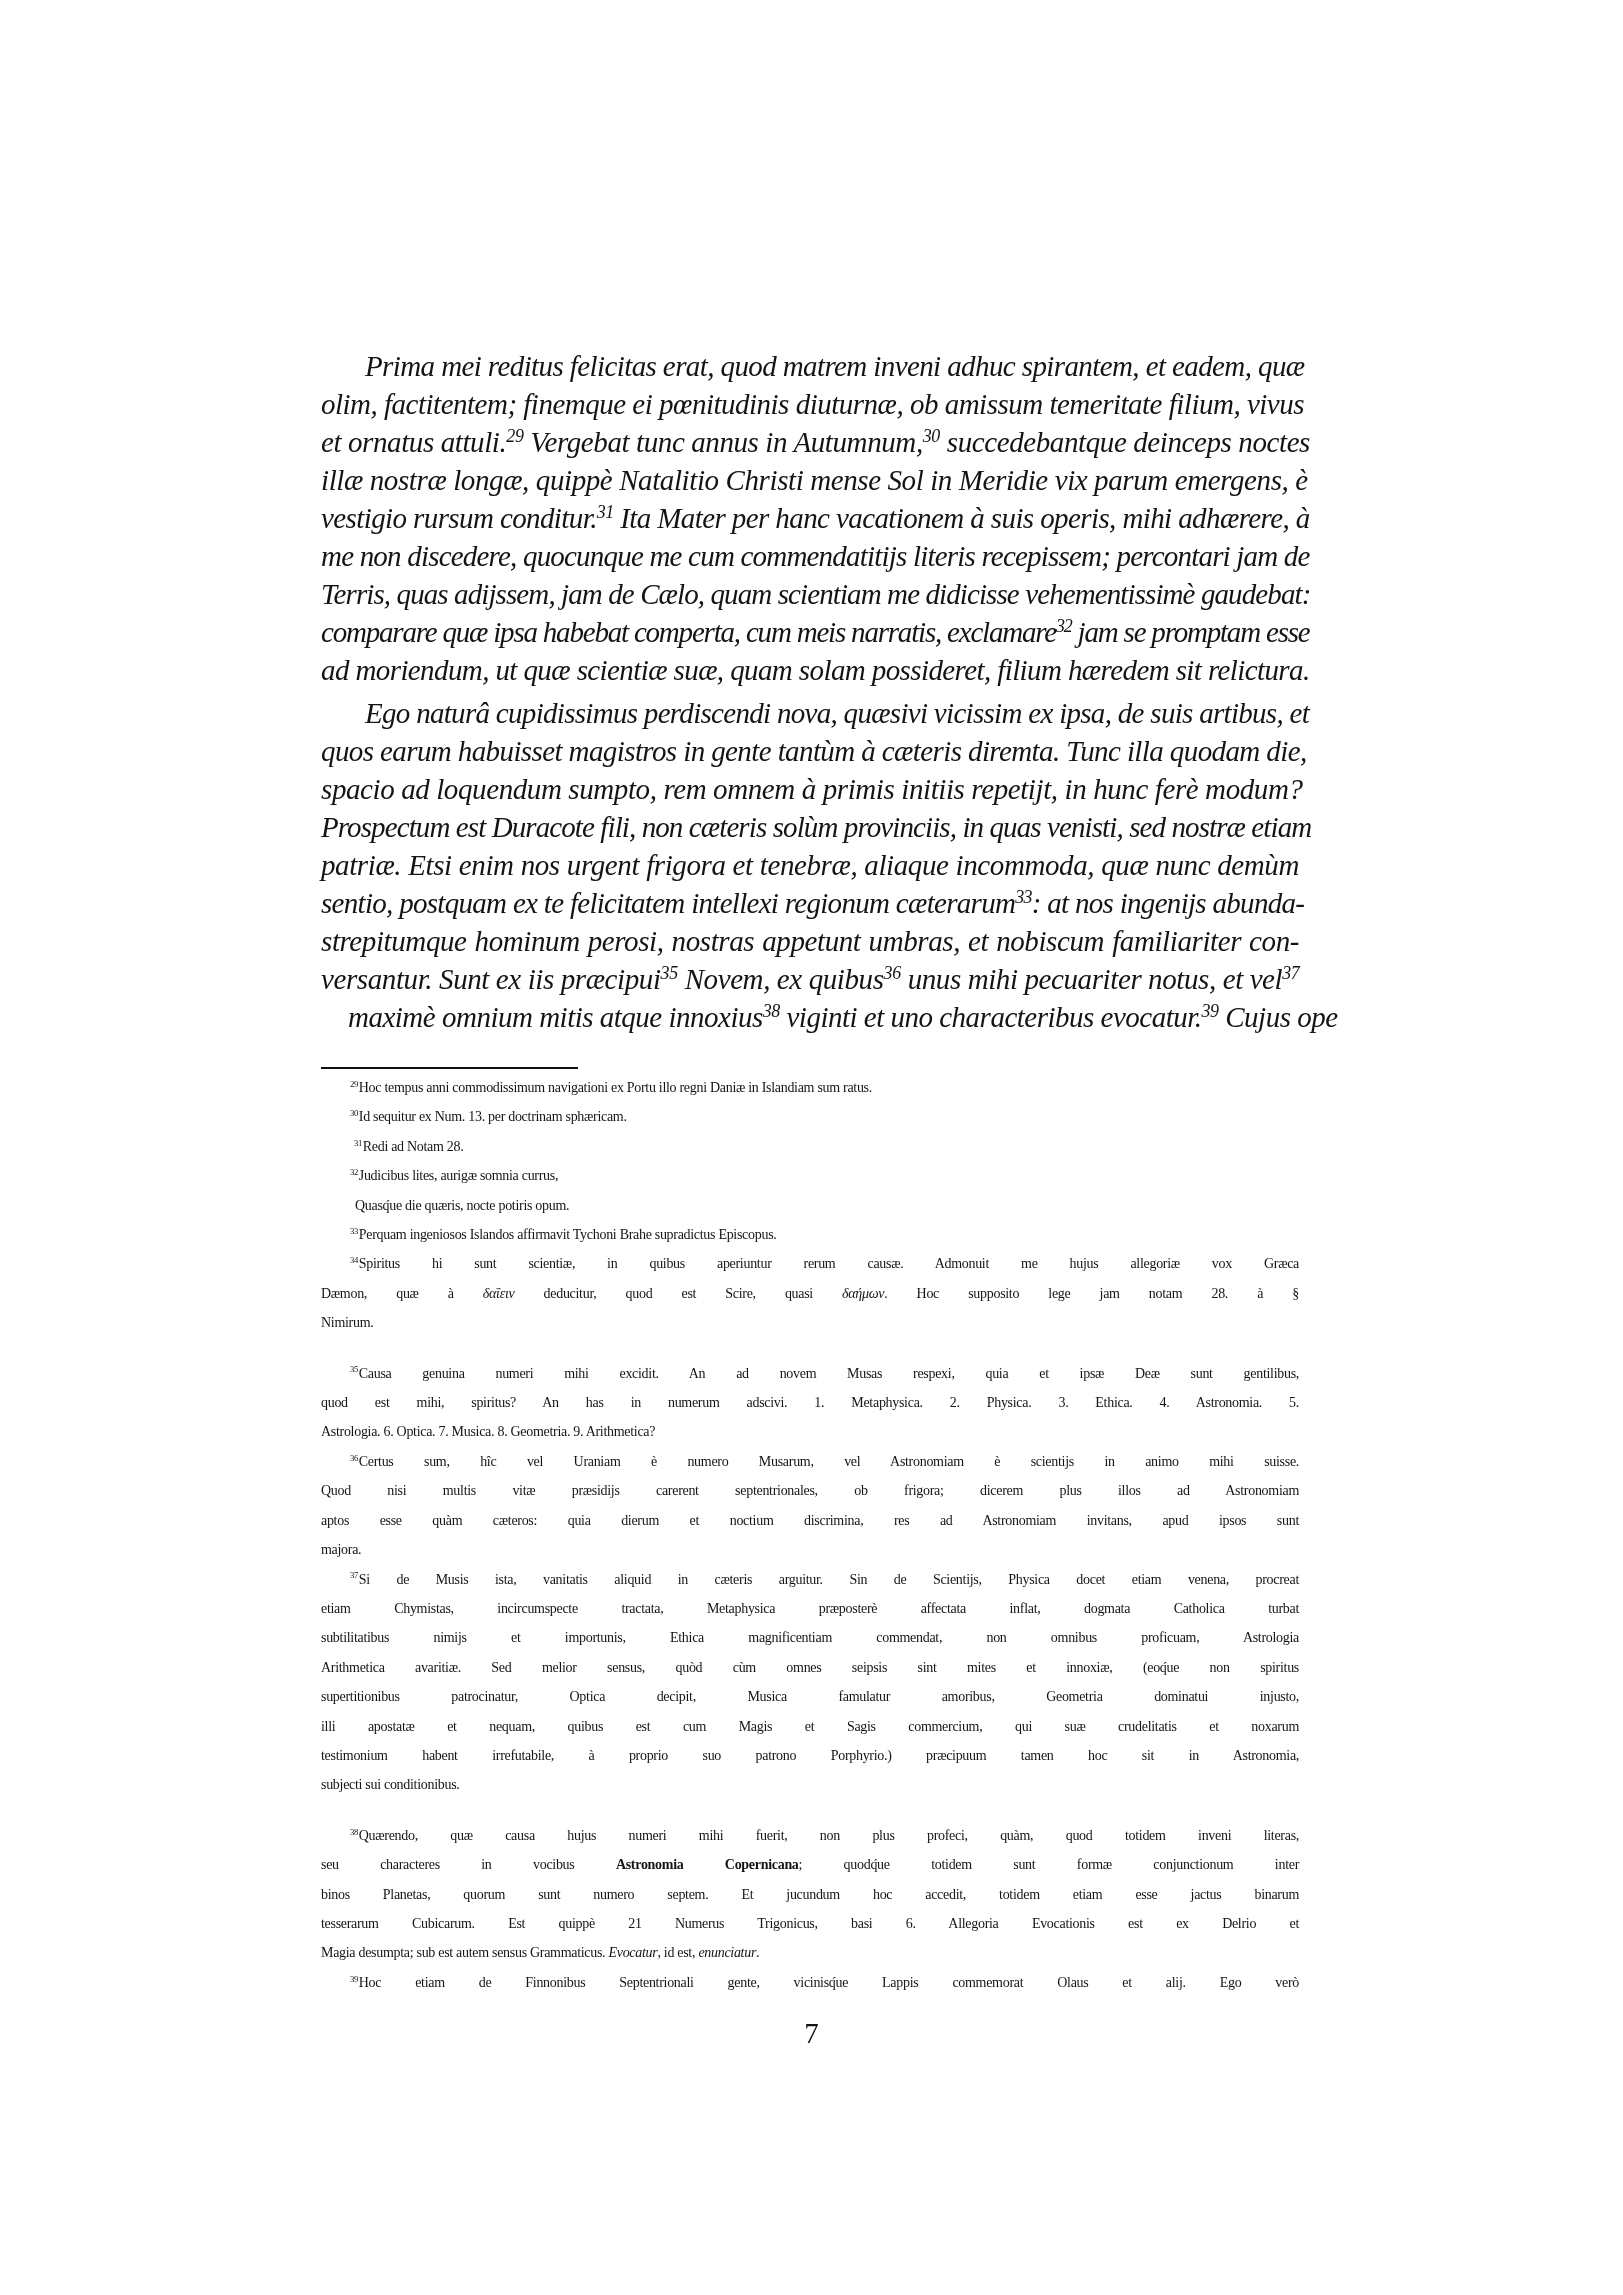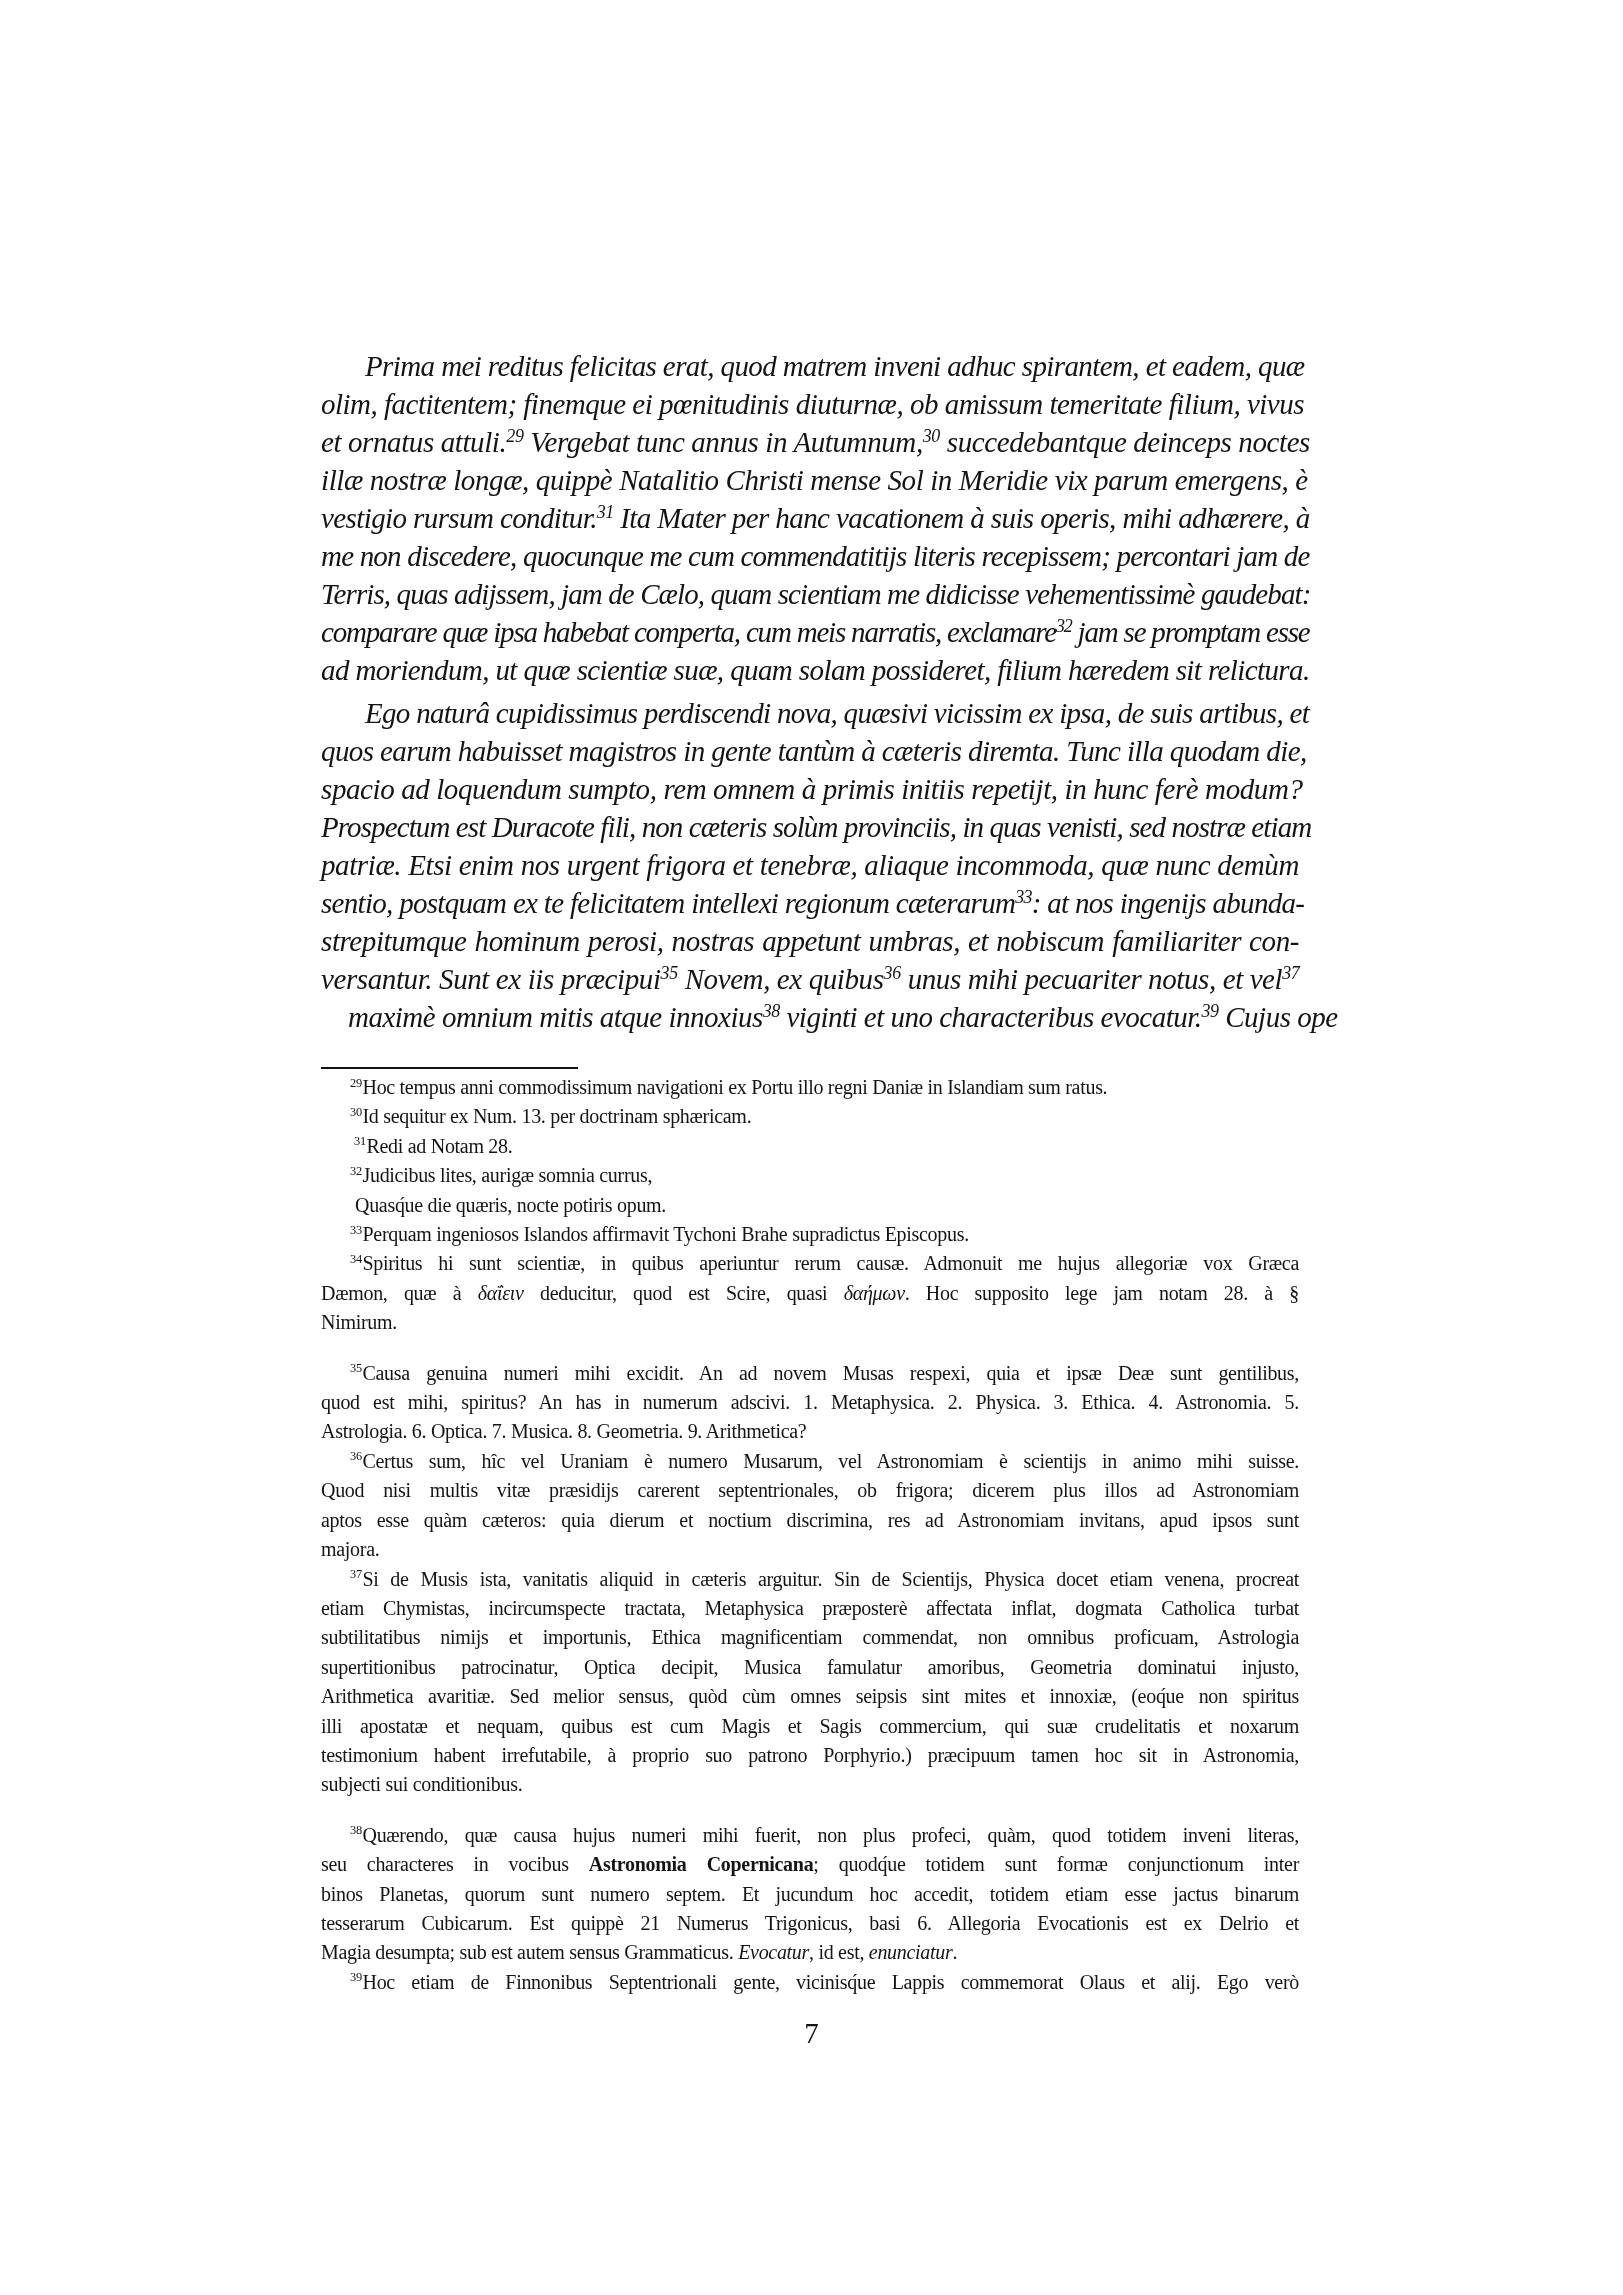--- a/index.html
+++ b/index.html
@@ -14,21 +14,21 @@
   .para { margin: 0 0 5.2px 0; }
   .line { display: block; white-space: nowrap; text-align: justify; text-align-last: justify; }
   .line.last { text-align-last: left; }
   .line.indent { padding-left: 44px; }
   sup { font-size: 0.62em; line-height: 0; vertical-align: 0.55em; font-style: normal; }
   .body-text sup { font-style: italic; }
   .rule { position: absolute; left: 321px; top: 1067px; width: 257px; height: 2px; background: #111; }
   .notes {
     position: absolute; left: 321px; top: 1073px; width: 978px;
     font-family: "Liberation Serif", "DejaVu Serif", serif;
-    font-size: 20px; line-height: 29.4px; letter-spacing: -0.3px;
+    font-size: 14px; line-height: 29.4px; letter-spacing: -0.3px;
   }
   .note { margin: 0; }
   .note.gap { margin-top: 21px; }
   .note .line.indent { padding-left: 29px; }
   .note .line.indent2 { padding-left: 33px; }
   .note .line.indent3 { padding-left: 34px; }
   .note sup { font-size: 0.62em; vertical-align: 0.6em; margin-right: 0.7px; }
   .note .greek, .note .ital { font-style: italic; }
   .note b { font-weight: bold; }
   .pagenum {
@@ -100,22 +100,22 @@
     <div class="note">
       <span class="line indent"><sup>36</sup><span>Certus sum, hîc vel Uraniam è numero Musarum, vel Astronomiam è scientijs in animo mihi suisse.</span></span>
       <span class="line"><span>Quod nisi multis vitæ præsidijs carerent septentrionales, ob frigora; dicerem plus illos ad Astronomiam</span></span>
       <span class="line"><span>aptos esse quàm cæteros: quia dierum et noctium discrimina, res ad Astronomiam invitans, apud ipsos sunt</span></span>
       <span class="line last"><span>majora.</span></span>
     </div>
     <div class="note">
       <span class="line indent"><sup>37</sup><span>Si de Musis ista, vanitatis aliquid in cæteris arguitur. Sin de Scientijs, Physica docet etiam venena, procreat</span></span>
       <span class="line"><span>etiam Chymistas, incircumspecte tractata, Metaphysica præposterè affectata inflat, dogmata Catholica turbat</span></span>
       <span class="line"><span>subtilitatibus nimijs et importunis, Ethica magnificentiam commendat, non omnibus proficuam, Astrologia</span></span>
+      <span class="line"><span>Arithmetica avaritiæ. Sed melior sensus, quòd cùm omnes seipsis sint mites et innoxiæ, (eoq́ue non spiritus</span></span>
       <span class="line"><span>supertitionibus patrocinatur, Optica decipit, Musica famulatur amoribus, Geometria dominatui injusto,</span></span>
-      <span class="line"><span>Arithmetica avaritiæ. Sed melior sensus, quòd cùm omnes seipsis sint mites et innoxiæ, (eoq́ue non spiritus</span></span>
       <span class="line"><span>illi apostatæ et nequam, quibus est cum Magis et Sagis commercium, qui suæ crudelitatis et noxarum</span></span>
       <span class="line"><span>testimonium habent irrefutabile, à proprio suo patrono Porphyrio.) præcipuum tamen hoc sit in Astronomia,</span></span>
       <span class="line last"><span>subjecti sui conditionibus.</span></span>
     </div>
     <div class="note gap">
       <span class="line indent"><sup>38</sup><span>Quærendo, quæ causa hujus numeri mihi fuerit, non plus profeci, quàm, quod totidem inveni literas,</span></span>
       <span class="line"><span>seu characteres in vocibus </span><b>Astronomia Copernicana</b><span>; quodq́ue totidem sunt formæ conjunctionum inter</span></span>
       <span class="line"><span>binos Planetas, quorum sunt numero septem. Et jucundum hoc accedit, totidem etiam esse jactus binarum</span></span>
       <span class="line"><span>tesserarum Cubicarum. Est quippè 21 Numerus Trigonicus, basi 6. Allegoria Evocationis est ex Delrio et</span></span>
       <span class="line last"><span>Magia desumpta; sub est autem sensus Grammaticus. </span><span class="ital">Evocatur</span><span>, id est, </span><span class="ital">enunciatur</span><span>.</span></span>

